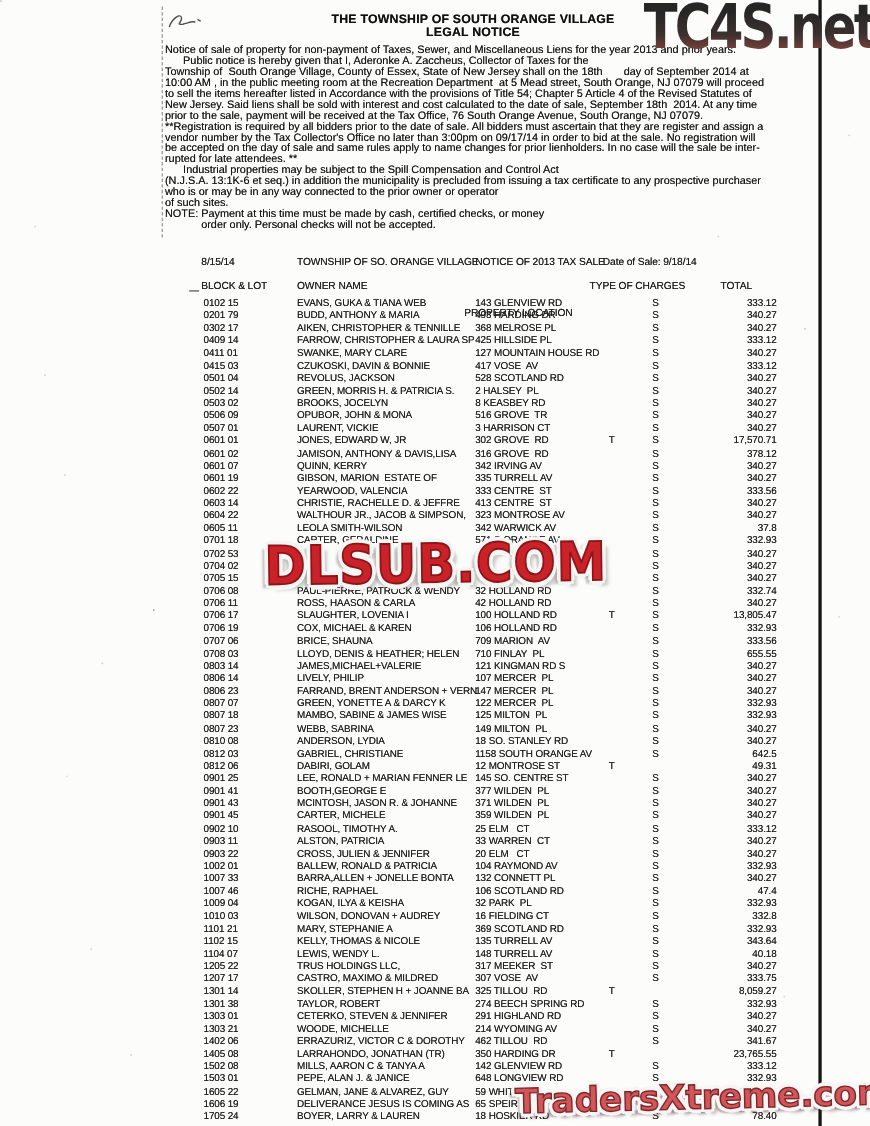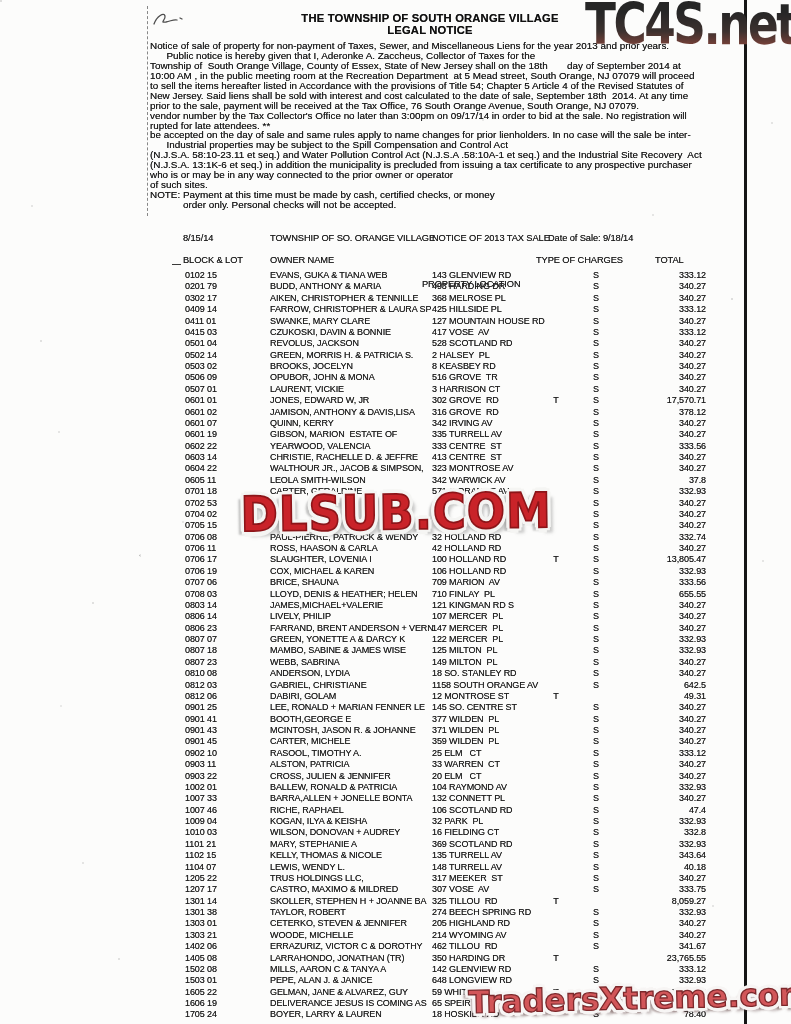--- a/index.html
+++ b/index.html
@@ -108,30 +108,30 @@
       <div class="n-line">Township of  South Orange Village, County of Essex, State of New Jersey shall on the 18th       day of September 2014 at</div>
 
       <div class="n-line">10:00 AM , in the public meeting room at the Recreation Department  at 5 Mead street, South Orange, NJ 07079 will proceed</div>
 
       <div class="n-line">to sell the items hereafter listed in Accordance with the provisions of Title 54; Chapter 5 Article 4 of the Revised Statutes of</div>
 
       <div class="n-line">New Jersey. Said liens shall be sold with interest and cost calculated to the date of sale, September 18th  2014. At any time</div>
 
       <div class="n-line">prior to the sale, payment will be received at the Tax Office, 76 South Orange Avenue, South Orange, NJ 07079.</div>
 
+      <div class="n-line">**Registration is required by all bidders prior to the date of sale. All bidders must ascertain that they are register and assign a</div>
 
       <div class="n-line">vendor number by the Tax Collector's Office no later than 3:00pm on 09/17/14 in order to bid at the sale. No registration will</div>
 
+      <div class="n-line">be accepted on the day of sale and same rules apply to name changes for prior lienholders. In no case will the sale be inter-</div>
+
       <div class="n-line">rupted for late attendees. **</div>
 
-      <div class="n-line">be accepted on the day of sale and same rules apply to name changes for prior lienholders. In no case will the sale be inter-</div>
-
       <div class="n-line">      Industrial properties may be subject to the Spill Compensation and Control Act</div>
 
-      <div class="n-line">(N.J.S.A. 58:10-23.11 et seq.) and Water Pollution Control Act (N.J.S.A .58:10A-1 et seq.) and the Industrial Site Recovery  Act</div>
 
       <div class="n-line">(N.J.S.A. 13:1K-6 et seq.) in addition the municipality is precluded from issuing a tax certificate to any prospective purchaser</div>
 
       <div class="n-line">who is or may be in any way connected to the prior owner or operator</div>
 
       <div class="n-line">of such sites.</div>
 
       <div class="n-line">NOTE: Payment at this time must be made by cash, certified checks, or money</div>
 
       <div class="n-line">            order only. Personal checks will not be accepted.</div>
@@ -662,21 +662,21 @@
           <span class="c-owner">TAYLOR, ROBERT</span>
           <span class="c-loc">274 BEECH SPRING RD</span>
           <span class="c-t"></span>
           <span class="c-s">S</span>
           <span class="c-total">332.93</span>
         </div>
 
         <div class="t-row">
           <span class="c-bl">1303 01</span>
           <span class="c-owner">CETERKO, STEVEN &amp; JENNIFER</span>
-          <span class="c-loc">205 HIGHLAND RD</span>
+          <span class="c-loc">291 HIGHLAND RD</span>
           <span class="c-t"></span>
           <span class="c-s">S</span>
           <span class="c-total">340.27</span>
         </div>
 
         <div class="t-row">
           <span class="c-bl">1303 21</span>
           <span class="c-owner">WOODE, MICHELLE</span>
           <span class="c-loc">214 WYOMING AV</span>
           <span class="c-t"></span>

